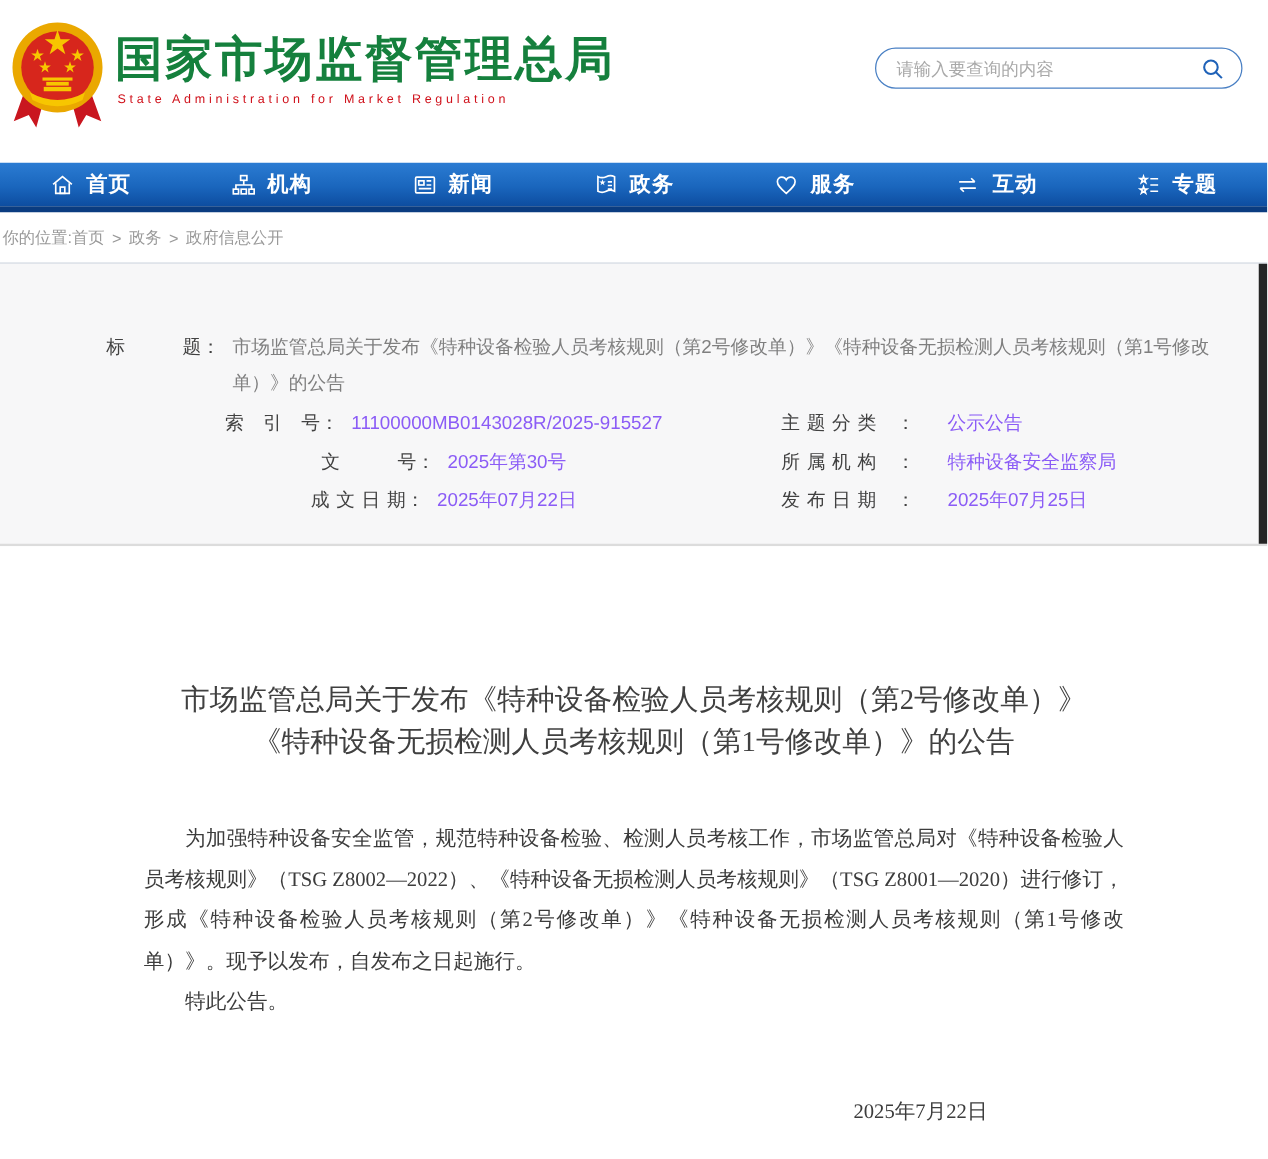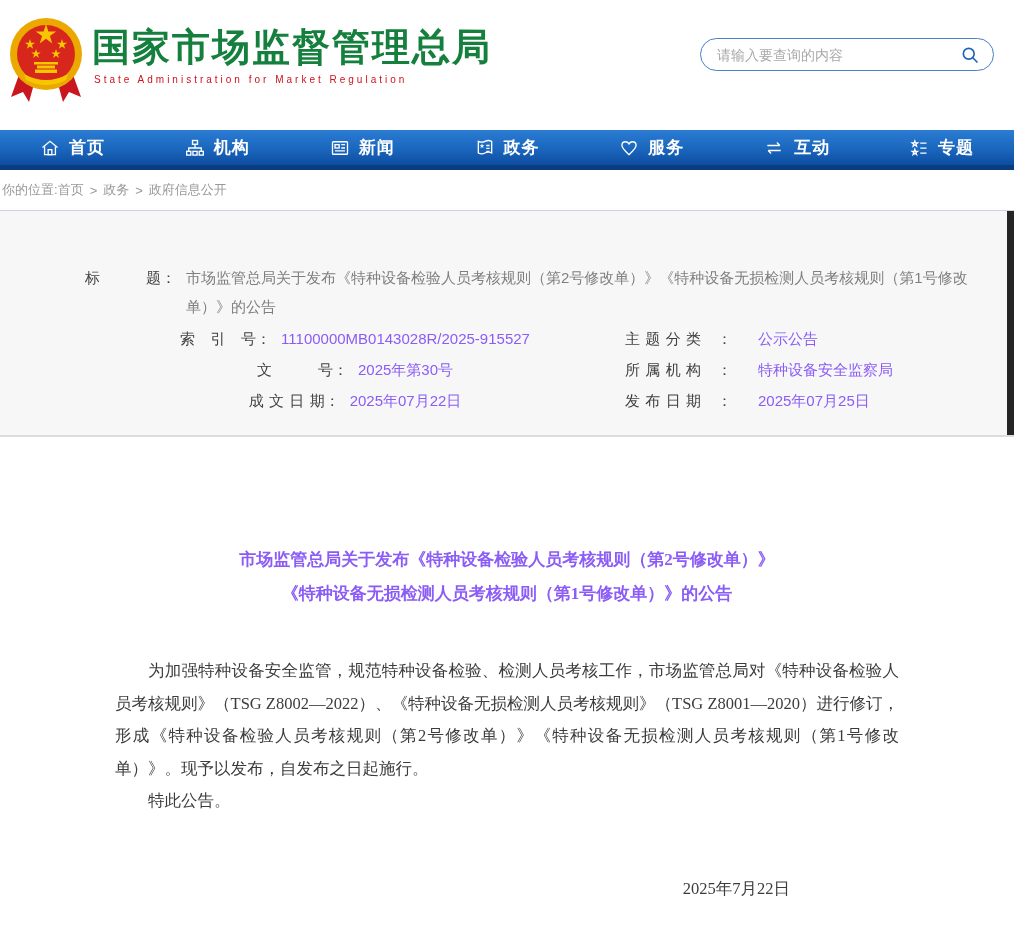--- a/index.html
+++ b/index.html
@@ -35,21 +35,21 @@
   .meta-title-row { line-height: 29px; margin-bottom: 2px; }
   .meta-label { display: inline-block; width: 76px; color: #414141; text-align: justify; text-align-last: justify; -moz-text-align-last: justify; flex-shrink: 0; }
   .meta-colon { color: #414141; margin-right: 10px; flex-shrink: 0; }
   .meta-value { color: #8b5cf6; }
   .meta-title-row .meta-value { color: #7f7f7f; max-width: 790px; }
   .meta-col-left { width: 540px; display: flex; justify-content: center; }
   .meta-col-right { display: flex; gap: 16px; }
 
   
   .doc { position: relative; background: #fff; padding-top: 106px; font-family: "Liberation Serif", "DejaVu Serif", serif; color: #3c3c3c; }
-  .doc-title { text-align: center; font-size: 17px; font-weight: 700; line-height: 34px; color: #8b5cf6; }
+  .doc-title { text-align: center; font-size: 23px; font-weight: 400; line-height: 34px; color: #404040; }
   .doc-body { width: 784px; margin: 44px auto 0 115px; font-size: 16.5px; line-height: 32.5px; text-align: justify; }
   .doc-body p { text-indent: 2em; }
   .doc-sign { margin-top: 55px; padding-right: 224px; text-align: right; font-size: 16.5px; line-height: 32px; color: #3c3c3c; }
   .doc-sign .sign-name { display: block; margin-right: 13px; }
 </style>
 </head>
 <body>
 
 <div class="page">
 

